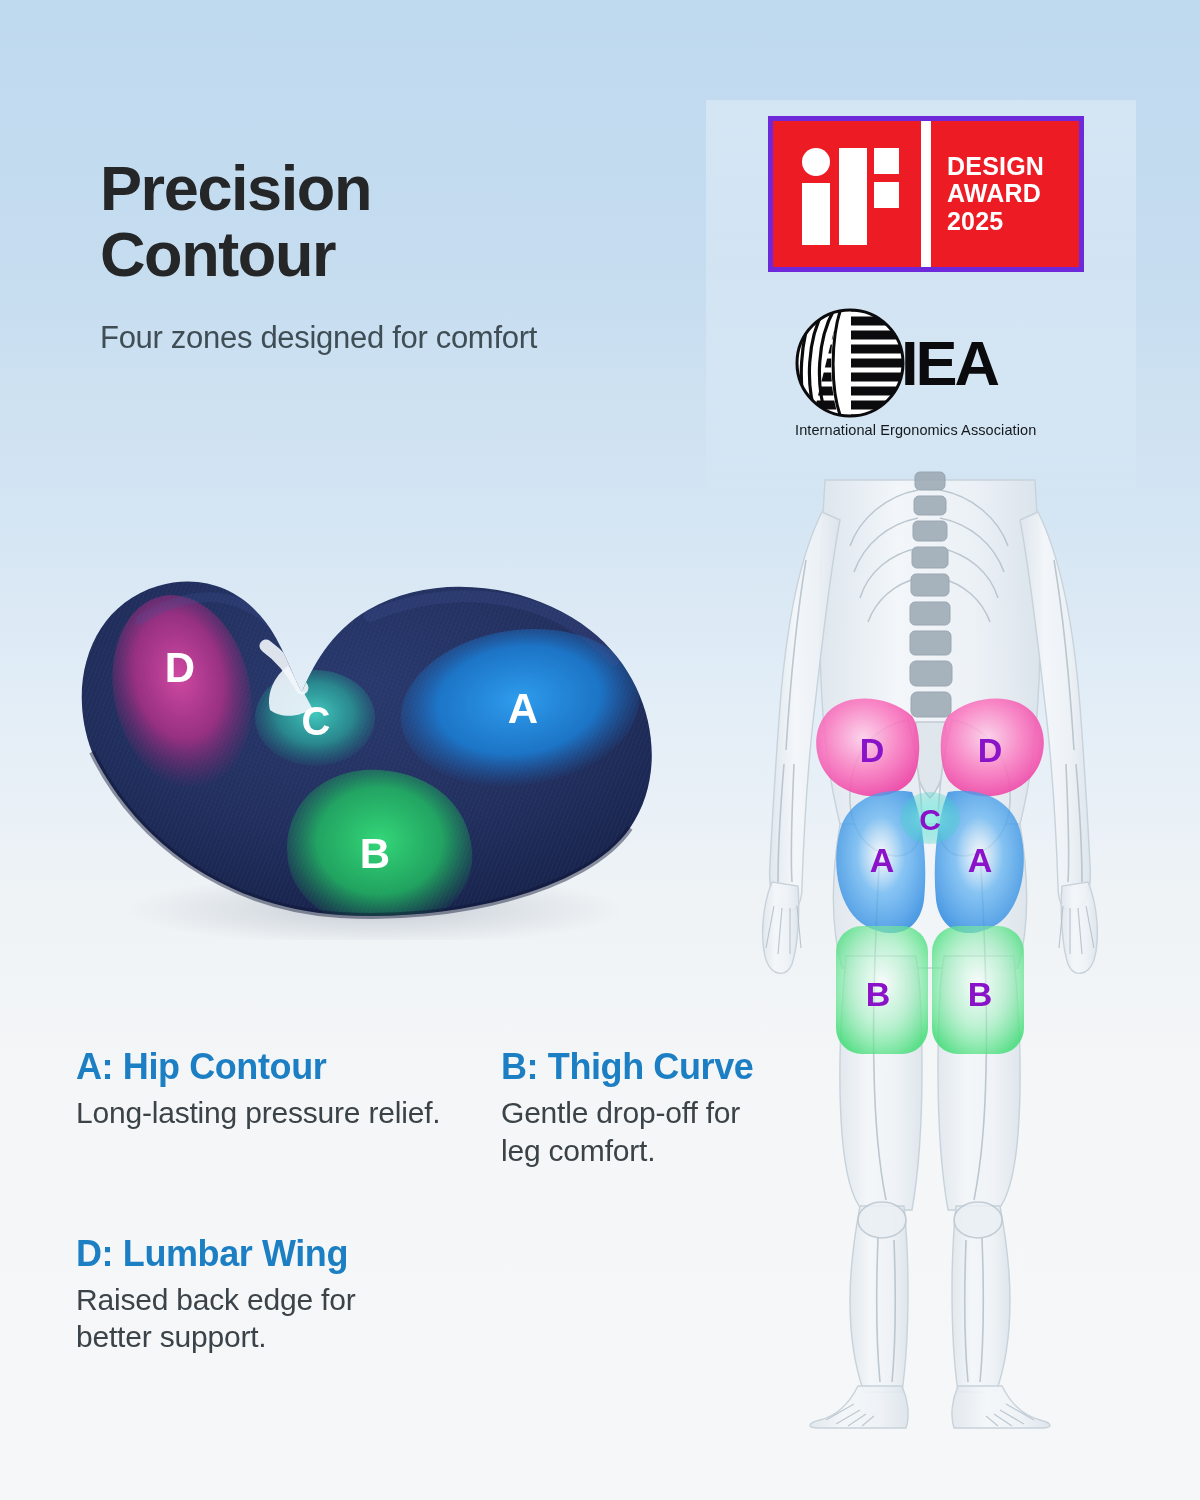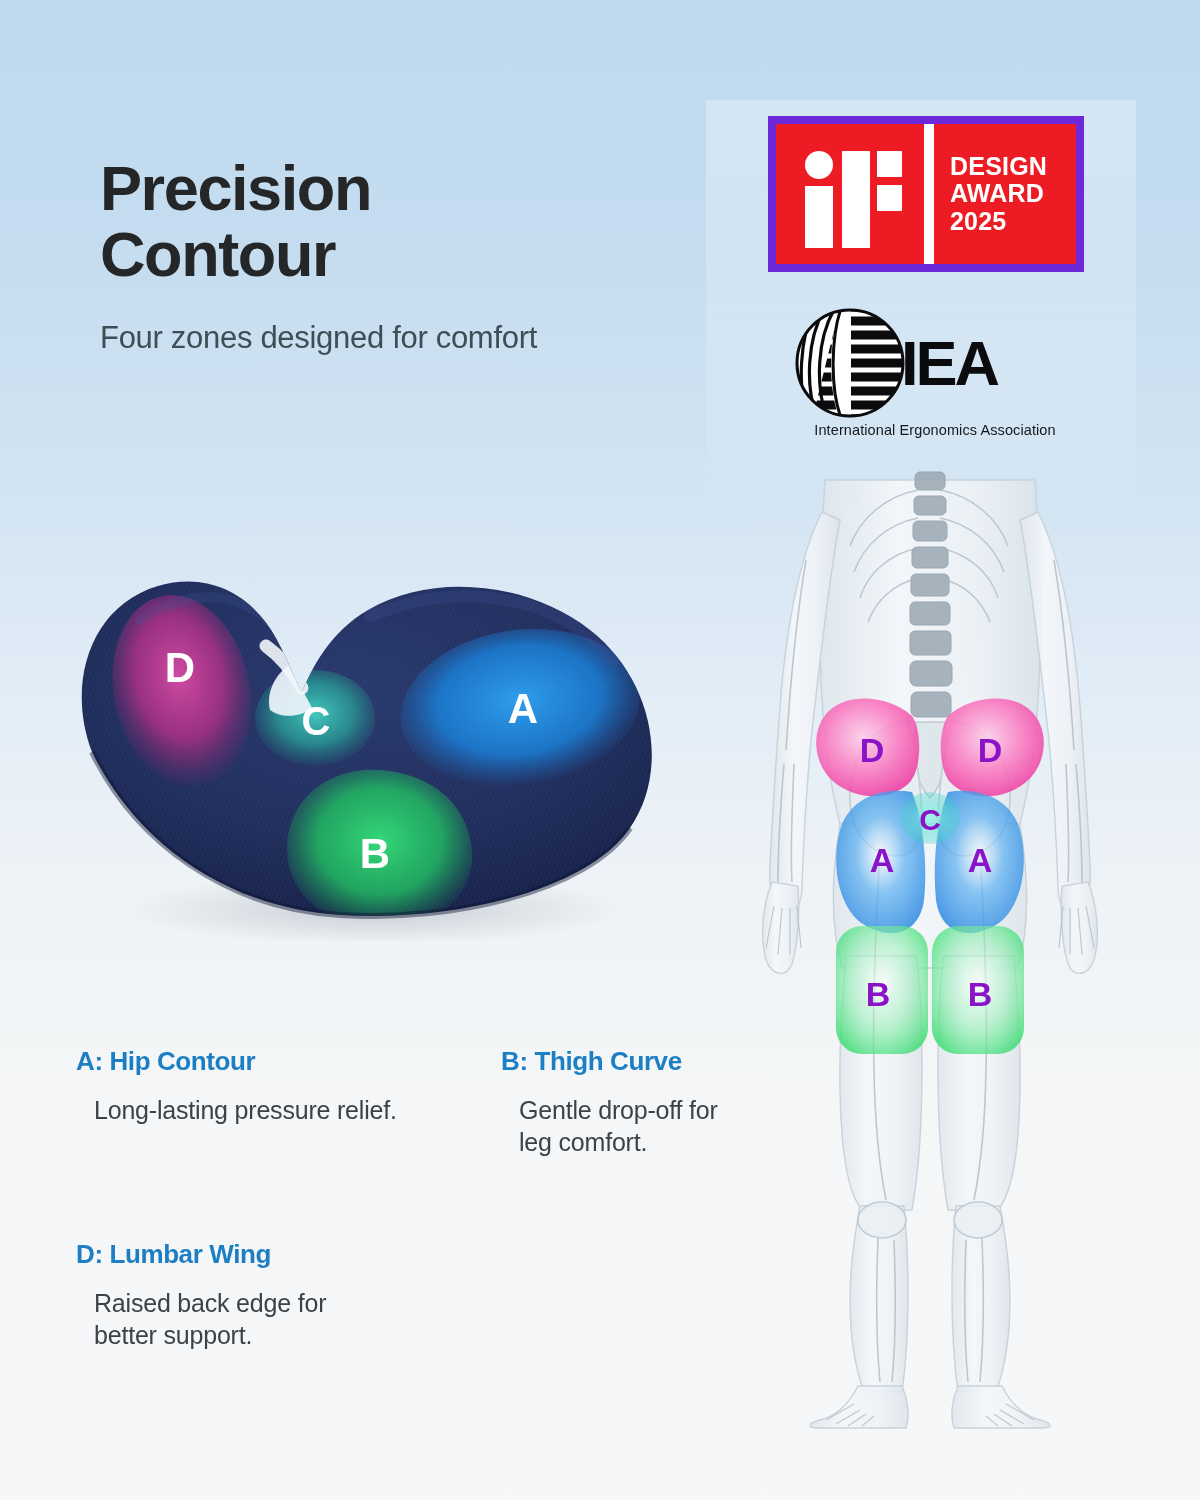--- a/index.html
+++ b/index.html
@@ -30,21 +30,21 @@
 
   
   .badge-panel{
     position:absolute;left:706px;top:100px;width:430px;height:400px;
     background:linear-gradient(180deg,rgba(255,255,255,0.30) 0%,rgba(255,255,255,0.16) 70%,rgba(255,255,255,0.0) 100%);
     pointer-events:none;
   }
   .if-badge{
     position:absolute;left:768px;top:116px;width:316px;height:156px;
     background:#ffffff;padding:0;box-sizing:border-box;
-    display:flex;border:8px solid #6d28d9;
+    display:flex;border:5px solid #6d28d9;
   }
   .if-left{
     width:148px;background:#ed1c24;position:relative;
   }
   .if-gap{width:10px;background:#ffffff;}
   .if-right{
     flex:1;background:#ed1c24;display:flex;flex-direction:column;
     justify-content:center;padding-left:16px;box-sizing:border-box;
   }
   .if-right div{
@@ -58,37 +58,37 @@
 
   .iea-logo{
     position:absolute;left:795px;top:308px;width:280px;height:148px;
   }
   .iea-row{display:flex;align-items:center;height:110px;}
   .iea-letters{
     font-size:63px;font-weight:700;color:#0b0b0d;letter-spacing:-3px;
     line-height:1;margin-left:-6px;font-family:"Liberation Sans", sans-serif;
   }
   .iea-caption{
-    text-align:center;font-size:14.5px;color:#14181c;letter-spacing:0.1px;margin-top:4px;
+    text-align:left;font-size:14.5px;color:#14181c;letter-spacing:0.1px;margin-top:4px;
   }
 
   
   .cushion-wrap{position:absolute;left:30px;top:470px;width:660px;height:470px;}
 
   
   .figure-wrap{position:absolute;left:650px;top:420px;width:560px;height:1010px;}
 
   
   .legend{position:absolute;left:76px;top:1046px;width:760px;}
   .legend-grid{display:grid;grid-template-columns:425px 340px;row-gap:63px;}
   .leg-title{
-    font-size:26px;font-weight:700;color:#1d7fc3;letter-spacing:-0.4px;margin:0 0 6px 0;
+    font-size:36px;font-weight:700;color:#1d7fc3;letter-spacing:-0.4px;margin:0 0 6px 0;
   }
   .leg-desc{
-    font-size:25px;color:#3b4348;line-height:1.26;letter-spacing:-0.2px;margin:18px;
+    font-size:30px;color:#3b4348;line-height:1.26;letter-spacing:-0.2px;margin:0;
   }
   .leg-desc span{display:block;}
 </style>
 </head>
 <body>
 
 <div class="headline">
   <span>Precision</span>
   <span>Contour</span>
 </div>

